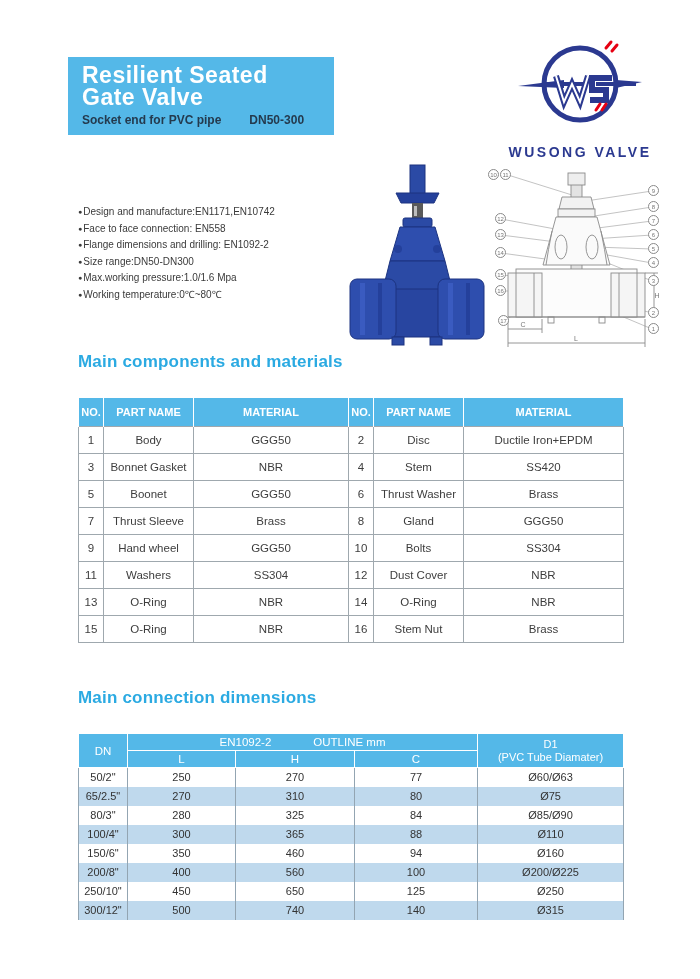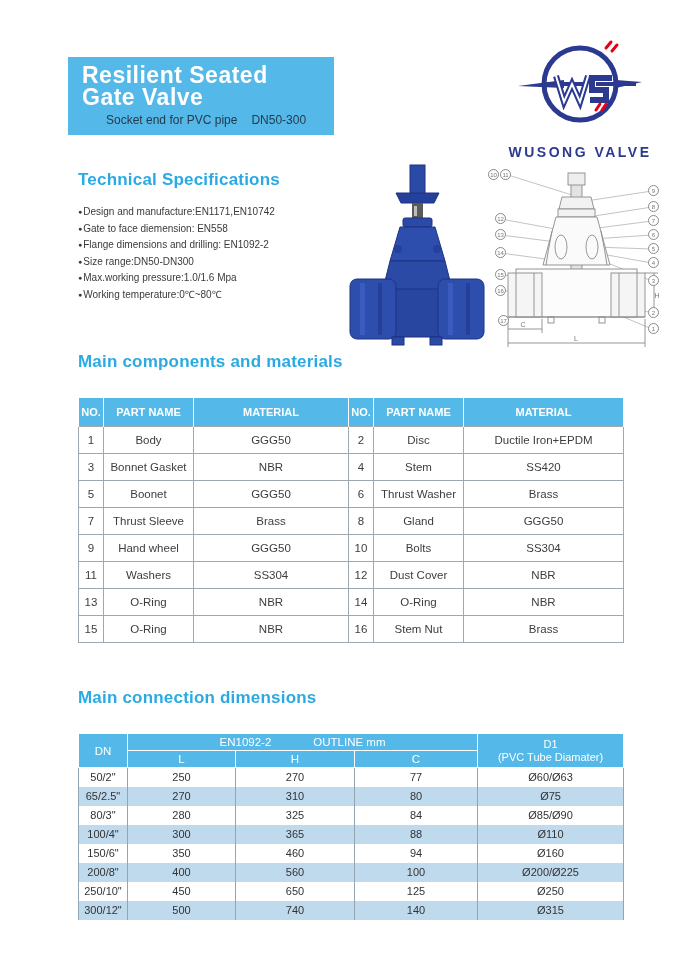--- a/index.html
+++ b/index.html
@@ -9,21 +9,21 @@
     position:relative; width:700px; height:979px; background:#ffffff;
     overflow:hidden; margin:0 auto;
   }
 
   
   .banner {
     position:absolute; left:68px; top:57px; width:266px; height:78px;
     background:#54B8E8; padding:7px 0 0 14px;
   }
   .banner .t1 { color:#ffffff; font-size:23px; font-weight:bold; line-height:22px; letter-spacing:0.5px; }
-  .banner .sub { display:flex; gap:14px; margin-top:5px; font-size:12px; color:#243a4e; font-weight:normal;margin-left:24px; }
+  .banner .sub { display:flex; gap:28px; margin-top:5px; font-size:12px; color:#243a4e; font-weight:bold; }
 
   
   .logo { position:absolute; left:500px; top:36px; width:160px; text-align:center; }
   .logo .brand { margin-top:8px; color:#2B3990; font-weight:bold; font-size:14px; letter-spacing:2.5px; }
 
   
   .sec-h { position:absolute; left:78px; color:#2BAAE2; font-size:17px; font-weight:bold; letter-spacing:0.2px; }
   #specs-title { top:170px; }
   #components-title { top:352px; }
   #dimensions-title { top:688px; }
@@ -101,24 +101,23 @@
       <g stroke="#E60012" stroke-width="3" stroke-linecap="round">
         <line x1="106" y1="12" x2="111" y2="6"></line>
         <line x1="112" y1="15" x2="117" y2="9"></line>
         <line x1="96" y1="74" x2="100" y2="68"></line>
         <line x1="102" y1="74" x2="106" y2="68"></line>
       </g>
     </svg>
     <div class="brand">WUSONG VALVE</div>
   </div>
 
-  <div class="sec-h" id="specs-title">Technical Specifications</div>
   <ul class="specs">
     <li>Design and manufacture:EN1171,EN10742</li>
-    <li>Gate to face diemension: EN558</li>
+    <li>Face to face connection: EN558</li>
     <li>Flange dimensions and drilling: EN1092-2</li>
     <li>Size range:DN50-DN300</li>
     <li>Max.working pressure:1.0/1.6 Mpa</li>
     <li>Working temperature:0℃~80℃</li>
   </ul>
 
   <div class="photo-wrap">
     <svg width="138" height="186" viewBox="0 0 138 186">
 
       <rect x="62" y="2" width="15" height="34" fill="#2B4AA5" stroke="#1C3380"></rect>

